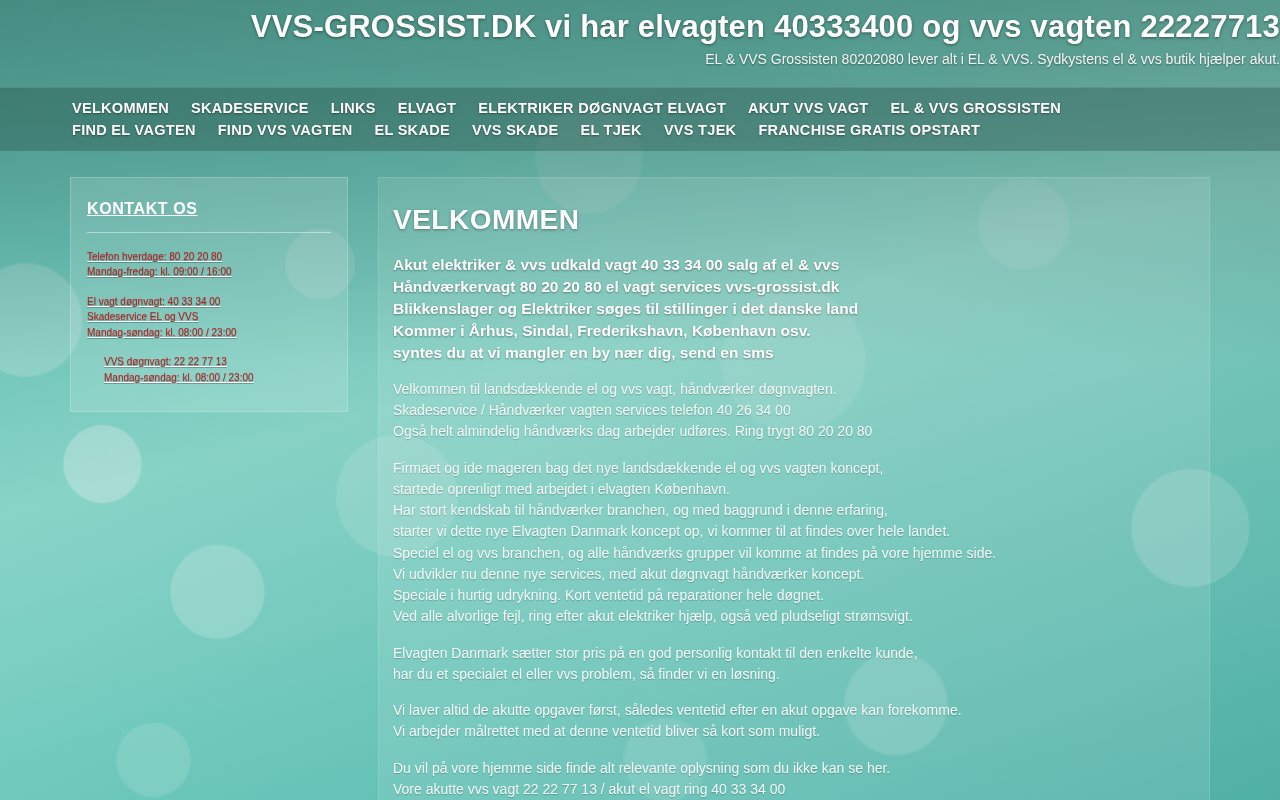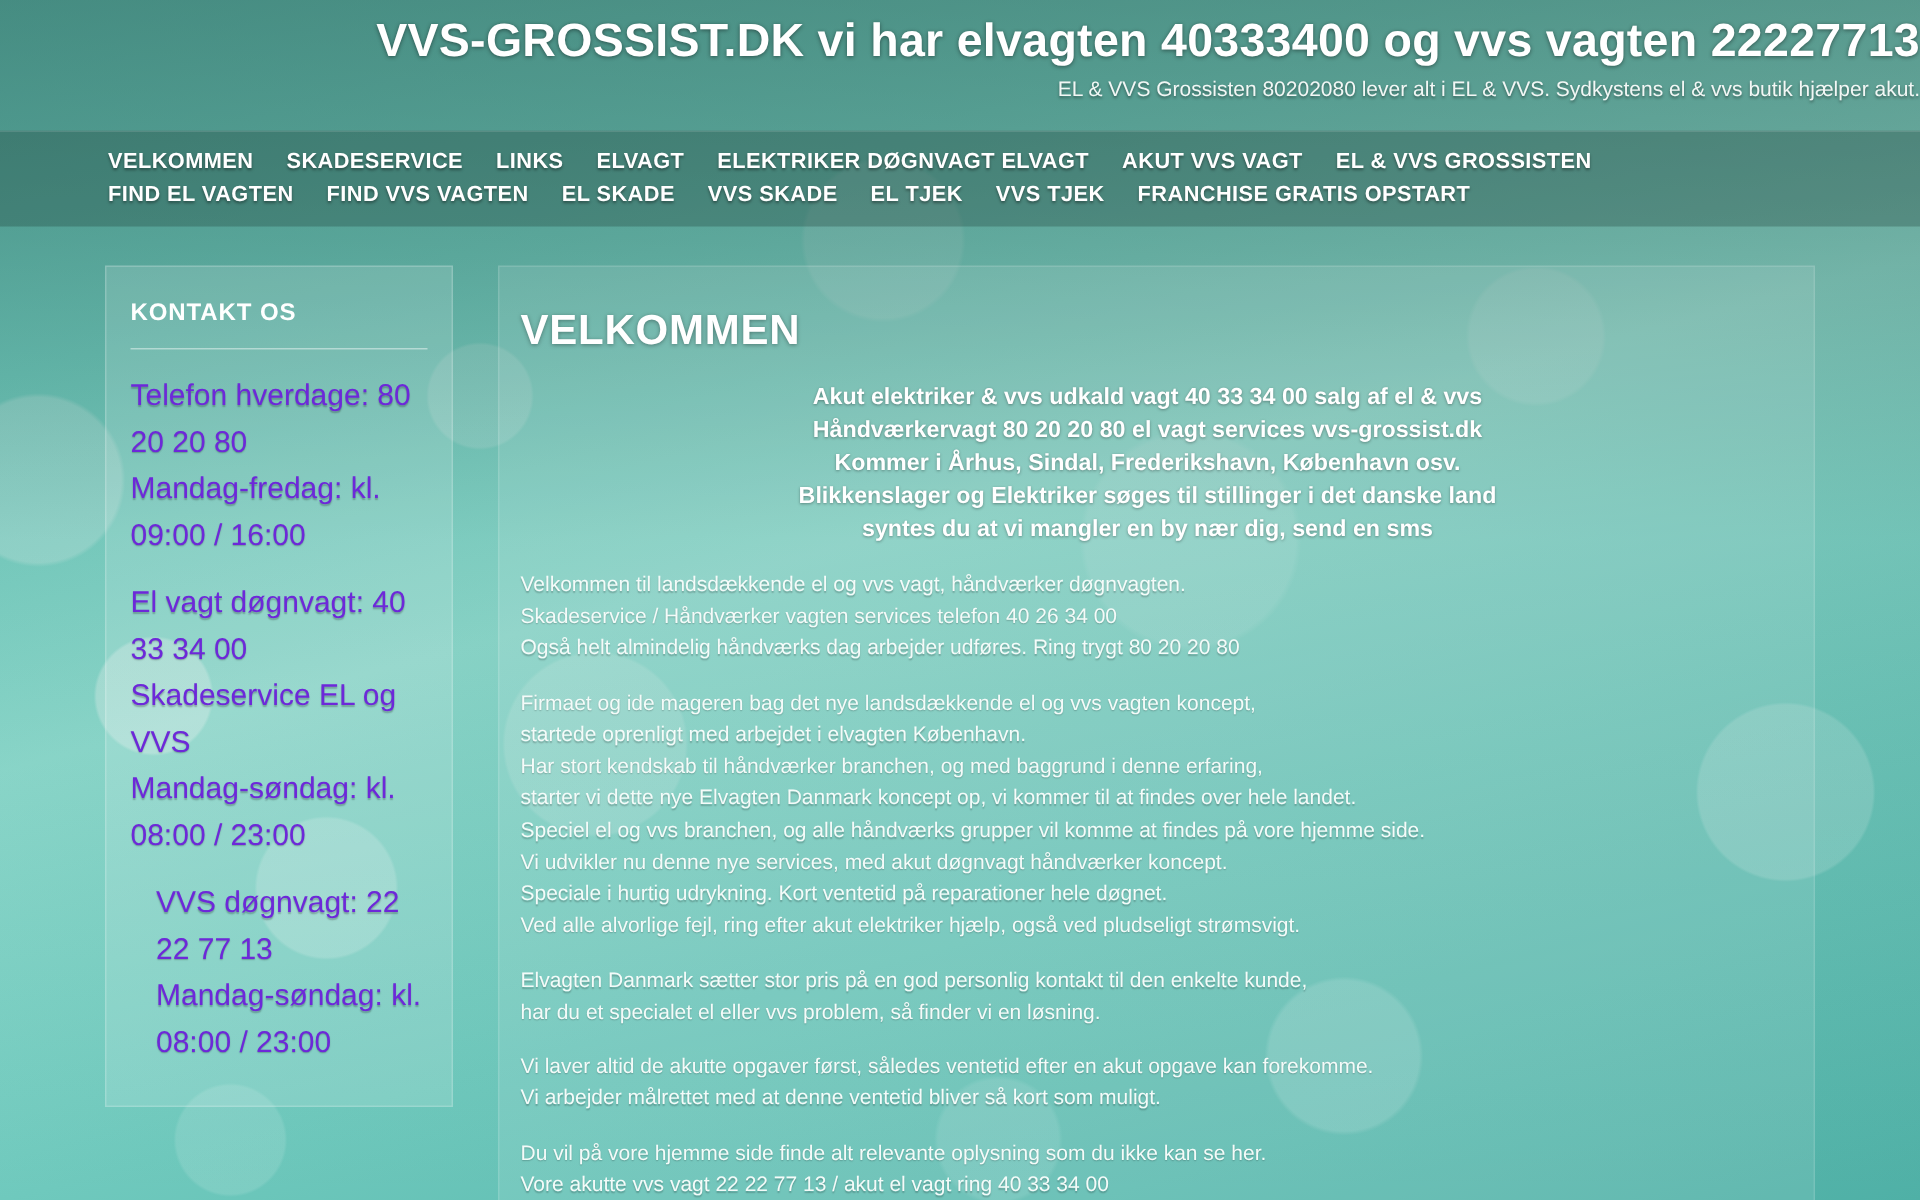--- a/index.html
+++ b/index.html
@@ -93,40 +93,41 @@
   }
 
   
   #content {
     position: relative;
     display: flex;
     align-items: flex-start;
     padding: 26px 70px 0 70px;
   }
   #sidebar {
-    width: 232px;
+    width: 278px;
     background: rgba(255,255,255,0.14);
     border: 1px solid rgba(255,255,255,0.20);
     padding: 22px 16px 26px 16px;
     box-sizing: border-box;
     color: #ffffff;
+    text-decoration: underline;
   }
   #sidebar-title {
     font-size: 16px;
     font-weight: bold;
     letter-spacing: 0.6px;
     padding-bottom: 14px;
     border-bottom: 1px solid rgba(255,255,255,0.45);
     margin-bottom: 16px;
   }
   .contact-block {
     margin-bottom: 14px;
-    font-size: 20px;
+    font-size: 10px;
     line-height: 1.55;
-    color: #6d28d9;
+    color: #b91c1c;
     text-shadow: 0 1px 1px rgba(0,0,0,0.25);
   }
   .contact-block:last-child { margin-bottom: 0; margin-left: 17px; }
 
   #main {
     flex: 1;
     margin-left: 30px;
     background: rgba(255,255,255,0.10);
     border: 1px solid rgba(255,255,255,0.13);
     padding: 22px 26px 24px 14px;
@@ -139,21 +140,20 @@
     font-weight: bold;
     letter-spacing: 0.5px;
     margin: 4px 0 18px 0;
     text-shadow: 0 1px 3px rgba(0,0,0,0.35);
   }
   .lead-line {
     font-size: 15.5px;
     font-weight: bold;
     line-height: 1.42;
     text-shadow: 0 1px 2px rgba(0,0,0,0.35);
-    text-align: center;
   }
   .body-para {
     margin-top: 15px;
     font-size: 14px;
     line-height: 1.52;
     color: #f4fbf9;
     text-shadow: 0 1px 1px rgba(0,0,0,0.22);
   }
   .body-line { display: block; }
 </style>
@@ -234,22 +234,22 @@
           <span class="body-line">Mandag-søndag: kl. 08:00 / 23:00</span>
         </div>
       </div>
   </aside>
 
   <main id="main">
     <h1 id="main-title">VELKOMMEN</h1>
     <div id="lead-block">
         <div class="lead-line">Akut elektriker &amp; vvs udkald vagt 40 33 34 00 salg af el &amp; vvs</div>
         <div class="lead-line">Håndværkervagt 80 20 20 80 el vagt services vvs-grossist.dk</div>
+        <div class="lead-line">Blikkenslager og Elektriker søges til stillinger i det danske land</div>
         <div class="lead-line">Kommer i Århus, Sindal, Frederikshavn, København osv.</div>
-        <div class="lead-line">Blikkenslager og Elektriker søges til stillinger i det danske land</div>
         <div class="lead-line">syntes du at vi mangler en by nær dig, send en sms</div>
       </div>
     <div id="body-block">
         <div class="body-para">
           <span class="body-line">Velkommen til landsdækkende el og vvs vagt, håndværker døgnvagten.</span>
           <span class="body-line">Skadeservice / Håndværker vagten services telefon 40 26 34 00</span>
           <span class="body-line">Også helt almindelig håndværks dag arbejder udføres. Ring trygt 80 20 20 80</span>
         </div>
         <div class="body-para">
           <span class="body-line">Firmaet og ide mageren bag det nye landsdækkende el og vvs vagten koncept,</span>

